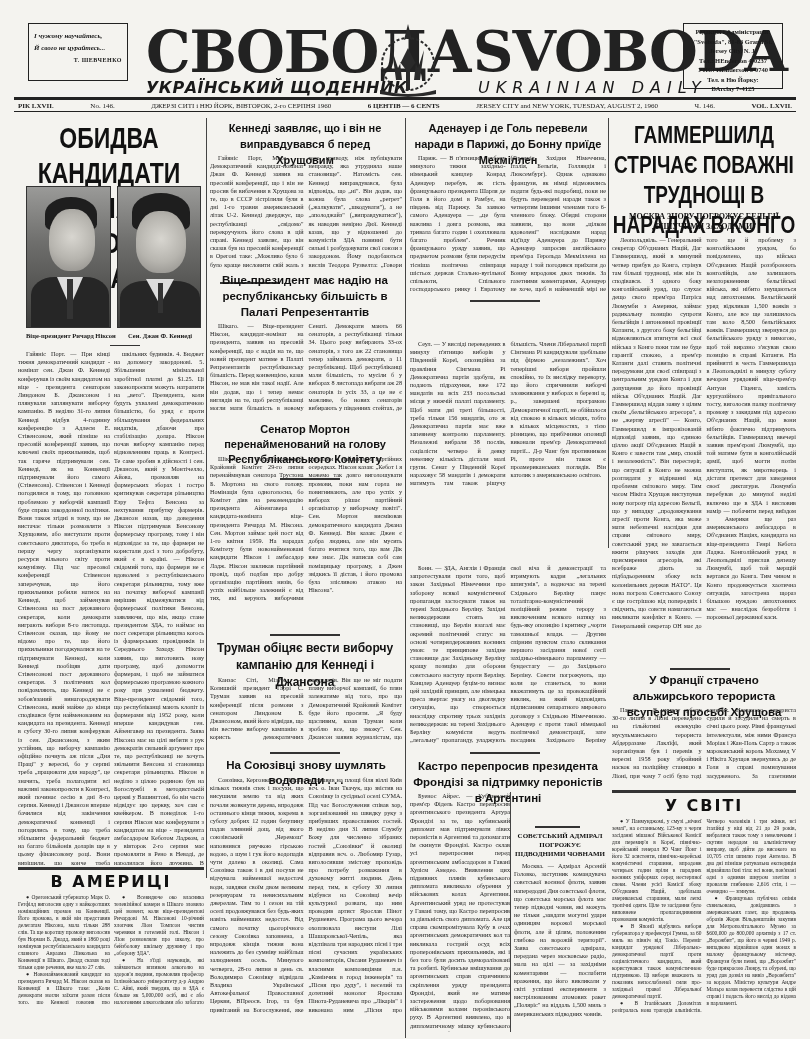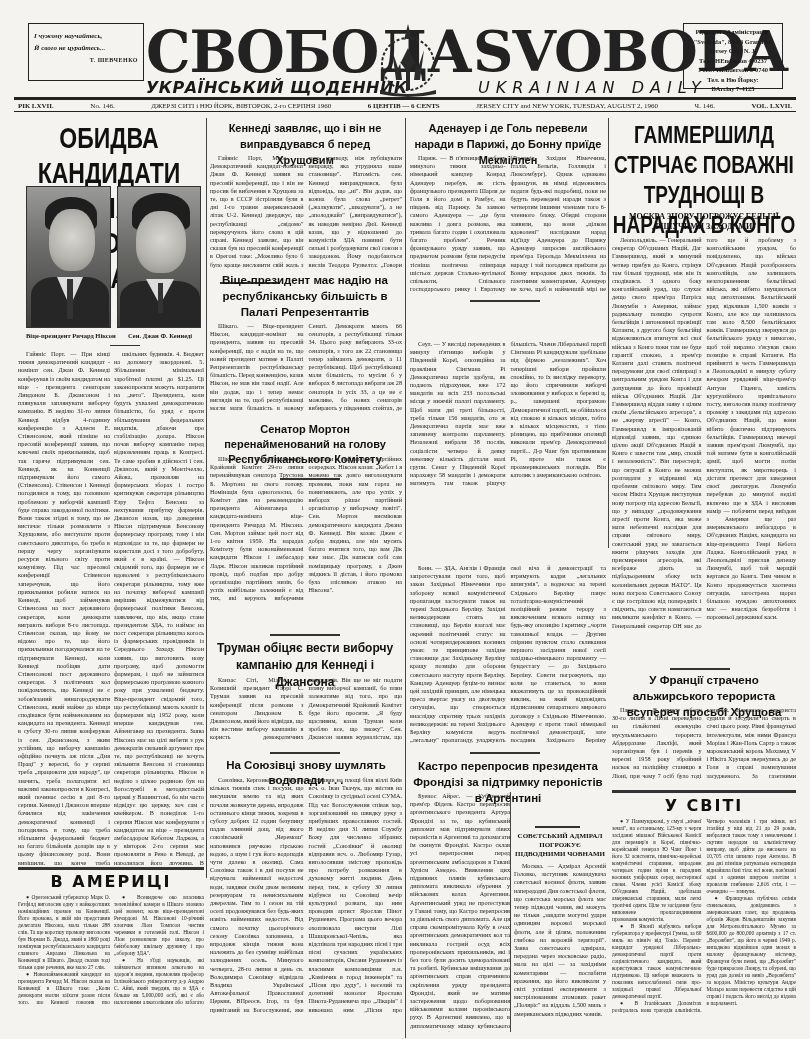--- a/index.html
+++ b/index.html
@@ -2,21 +2,21 @@
 <html><head>
 <meta charset="utf-8">
 <style>
   * { box-sizing: border-box; margin: 0; padding: 0; }
   html, body { width: 810px; height: 1039px; background: #f4f3ef; overflow: hidden; }
   body { font-family: "Liberation Serif", serif; color: #1a1a1a; position: relative; }
   .page { position: absolute; left: 0; top: 0; width: 810px; height: 1039px; padding: 0 12px; }
 
   
   .masthead { position: absolute; left: 18px; top: 18px; width: 770px; height: 82px; }
-  .motto-box { position: absolute; left: 10px; top: 5px; width: 116px; height: 58px; border: 1.5px solid #222; padding: 6px 5px; font-size: 7px; font-style: italic; font-weight: bold; line-height: 12px; }
+  .motto-box { position: absolute; left: 10px; top: 5px; width: 100px; height: 58px; border: 1.5px solid #222; padding: 6px 5px; font-size: 7px; font-style: italic; font-weight: bold; line-height: 12px; }
   .motto-box .sig { text-align: right; font-style: normal; font-size: 6px; letter-spacing: 0.5px; }
   .title-cyr { position: absolute; left: 128px; top: 0; font-family: "DejaVu Serif", serif; font-weight: bold; font-size: 56px; letter-spacing: -1px; transform: scaleY(1.05); color: #222; }
   .title-lat { position: absolute; left: 455px; top: 0; font-family: "DejaVu Serif", serif; font-weight: bold; font-size: 56px; letter-spacing: -1px; color: #222; }
   .sub-cyr { position: absolute; left: 128px; top: 60px; font-family: "DejaVu Sans", sans-serif; font-weight: bold; font-size: 16px; font-style: italic; letter-spacing: 0.5px; }
   .sub-lat { position: absolute; left: 460px; top: 60px; font-family: "DejaVu Sans", sans-serif; font-weight: normal; font-size: 16px; font-style: italic; letter-spacing: 6px; }
   .emblem { position: absolute; left: 350px; top: 2px; width: 80px; height: 80px; }
   .contact { position: absolute; left: 665px; top: 5px; width: 100px; height: 66px; border: 1.5px solid #222; font-size: 6.5px; text-align: center; line-height: 9.5px; padding-top: 3px; font-weight: bold; }
 
   
   .dateline { position: absolute; left: 14px; top: 97px; width: 782px; height: 15px; border-top: 3px solid #222; border-bottom: 1.5px solid #222; display: flex; justify-content: space-between; align-items: center; font-size: 7px; padding: 0 4px; }

